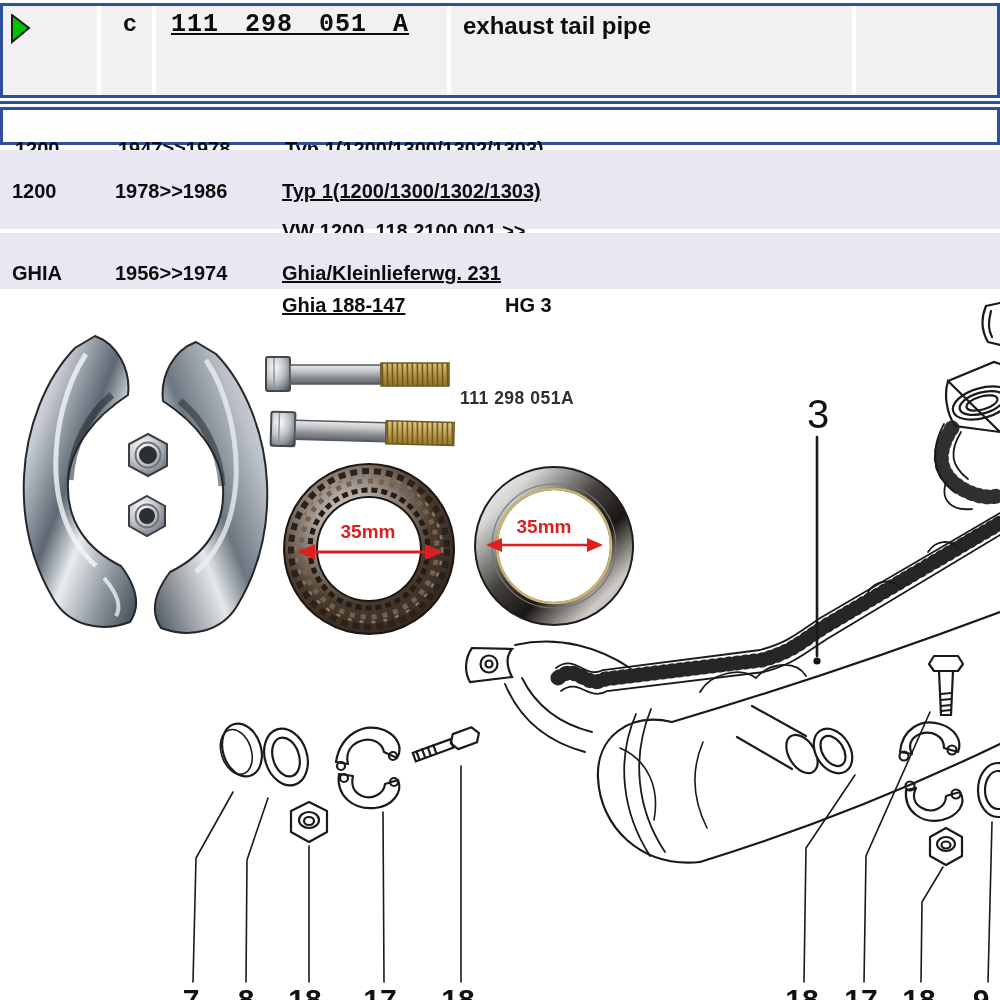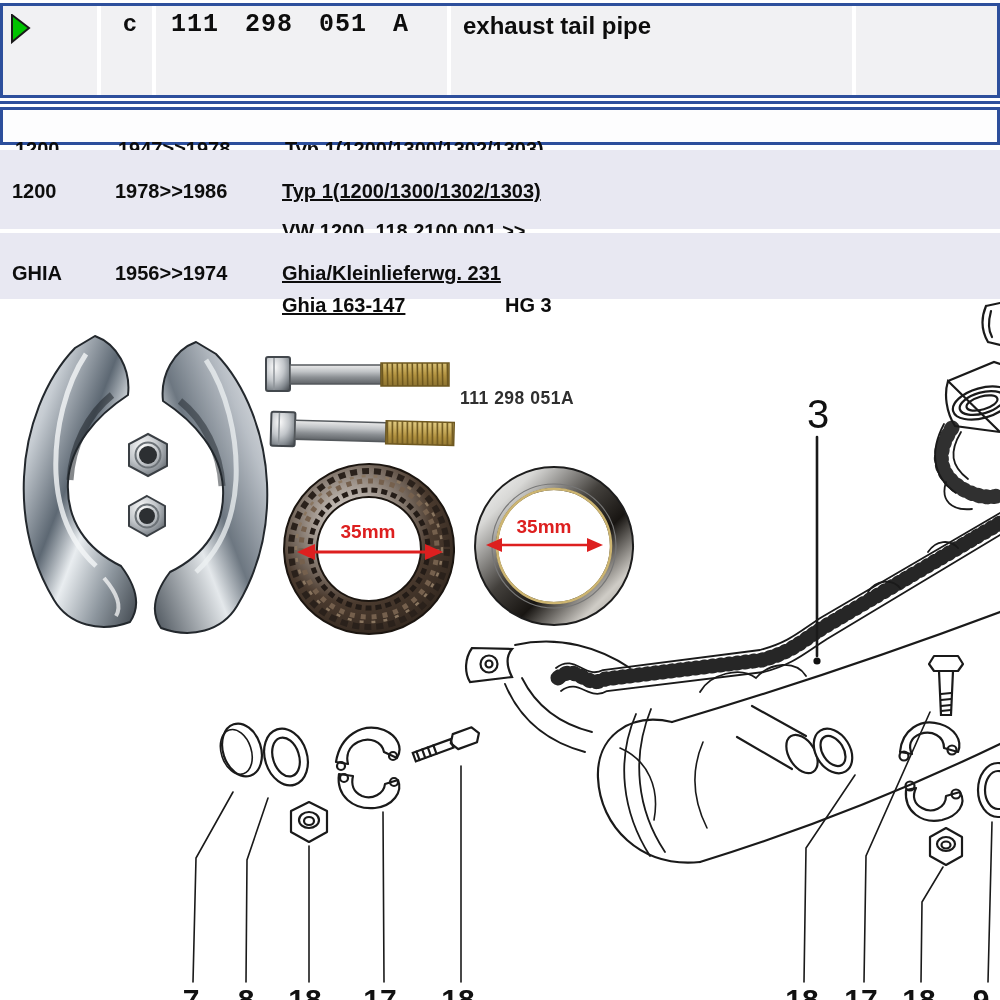--- a/index.html
+++ b/index.html
@@ -7,21 +7,21 @@
           font-family:"Liberation Sans",sans-serif;color:#0d0d0d;}
   
   .block1{position:absolute;left:0;top:3px;width:994px;height:89px;background:#f1f1f3;
           border:3px solid #2d4f9c;}
   .vsep{position:absolute;top:0;width:4px;height:100%;background:#ffffff;}
   .dblline{position:absolute;left:0;top:101px;width:1000px;height:3px;background:#2d4f9c;}
   .marker{position:absolute;left:7px;top:8px;}
   .cell-code{position:absolute;left:102px;top:5px;width:50px;text-align:center;
              font-family:"Liberation Mono",monospace;font-weight:bold;font-size:24px;}
   .cell-part{position:absolute;left:168px;top:4px;font-family:"Liberation Mono",monospace;
-             font-weight:bold;font-size:25px;letter-spacing:1px;word-spacing:10px;}
+             font-weight:bold;font-size:25px;letter-spacing:1px;word-spacing:10px;text-decoration:underline;}
   .cell-desc{position:absolute;left:460px;top:4px;font-weight:bold;font-size:24px;line-height:32px;}
   .selrow{position:absolute;left:0;top:107px;width:994px;height:32px;background:#fdfdfe;
           border:3px solid #2d4f9c;}
   .lavrow{position:absolute;left:0;width:1000px;background:#e8e8f2;}
   .rtxt{position:absolute;font-weight:bold;font-size:20px;white-space:pre;margin-top:25px;}
   .c-model{left:12px;} .c-years{left:115px;} .c-desc{left:282px;text-decoration:underline;} .c-hg{left:505px;}
   svg text{font-family:"Liberation Sans",sans-serif;}
   .dimtxt{font-weight:bold;font-size:19px;}
   .partlabel{font-weight:bold;font-size:17.5px;letter-spacing:.5px;}
   .bignum{font-size:40px;}
@@ -56,25 +56,25 @@
     <span class="rtxt c-desc" style="top:3px">Typ 1(1200/1300/1302/1303)</span>
   </div>
 
   <div class="lavrow" style="top:150px;height:79px">
     <span class="rtxt c-model" style="top:5px">1200</span>
     <span class="rtxt c-years" style="top:5px">1978&gt;&gt;1986</span>
     <span class="rtxt c-desc" style="top:5px">Typ 1(1200/1300/1302/1303)</span>
     <span class="rtxt c-desc" style="top:45px">VW 1200  118 2100 001 &gt;&gt;</span>
   </div>
 
-  <div class="lavrow" style="top:233px;height:66px">
+  <div class="lavrow" style="top:233px;height:56px">
     <span class="rtxt c-model" style="top:4px">GHIA</span>
     <span class="rtxt c-years" style="top:4px">1956&gt;&gt;1974</span>
     <span class="rtxt c-desc" style="top:4px">Ghia/Kleinlieferwg. 231</span>
-    <span class="rtxt c-desc" style="top:36px">Ghia 163-147</span>
+    <span class="rtxt c-desc" style="top:36px">Ghia 188-147</span>
     <span class="rtxt c-hg" style="top:36px">HG 3</span>
   </div>
 
   <svg style="position:absolute;left:0;top:300px" width="1000" height="700" viewBox="0 300 1000 700">
     <defs>
       <linearGradient id="chrome" x1="0" y1="0" x2="1" y2="1">
         <stop offset="0" stop-color="#f6f6f6"></stop>
           <stop offset=".22" stop-color="#c6ccd2"></stop>
         <stop offset=".45" stop-color="#5d6873"></stop>
           <stop offset=".6" stop-color="#e9edf0"></stop>

